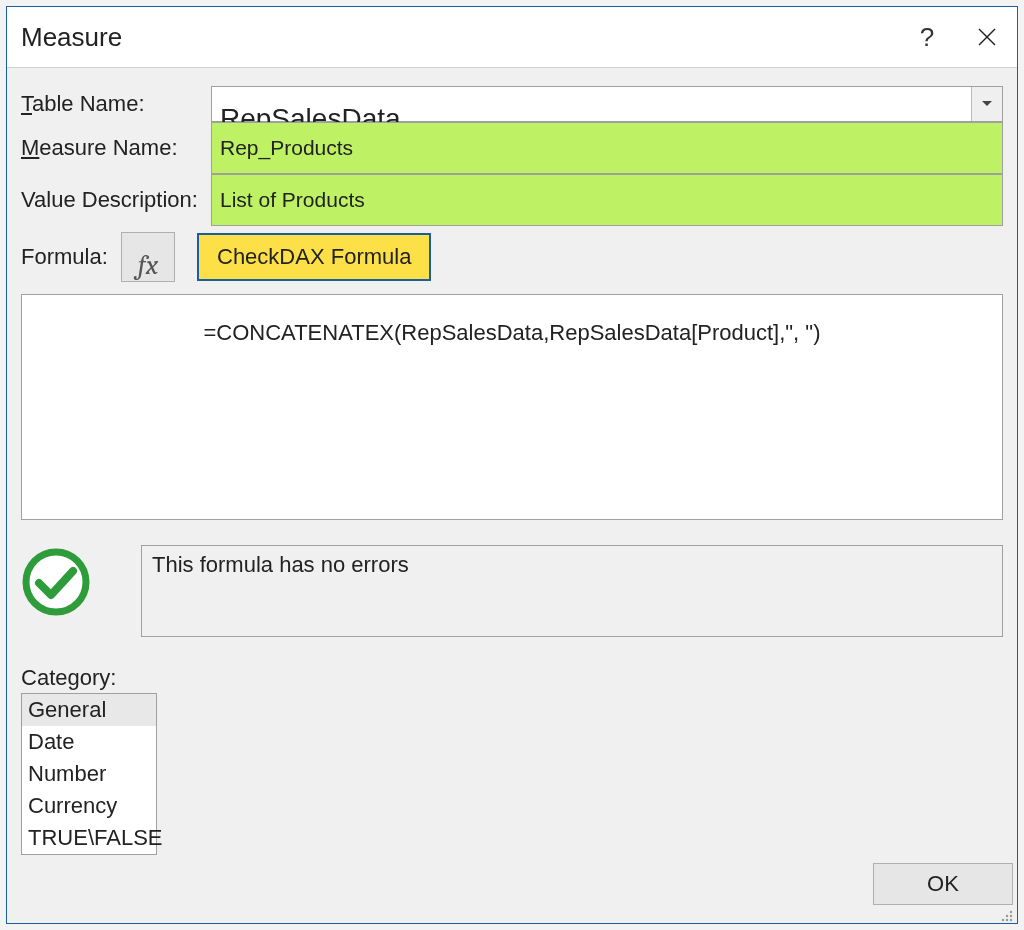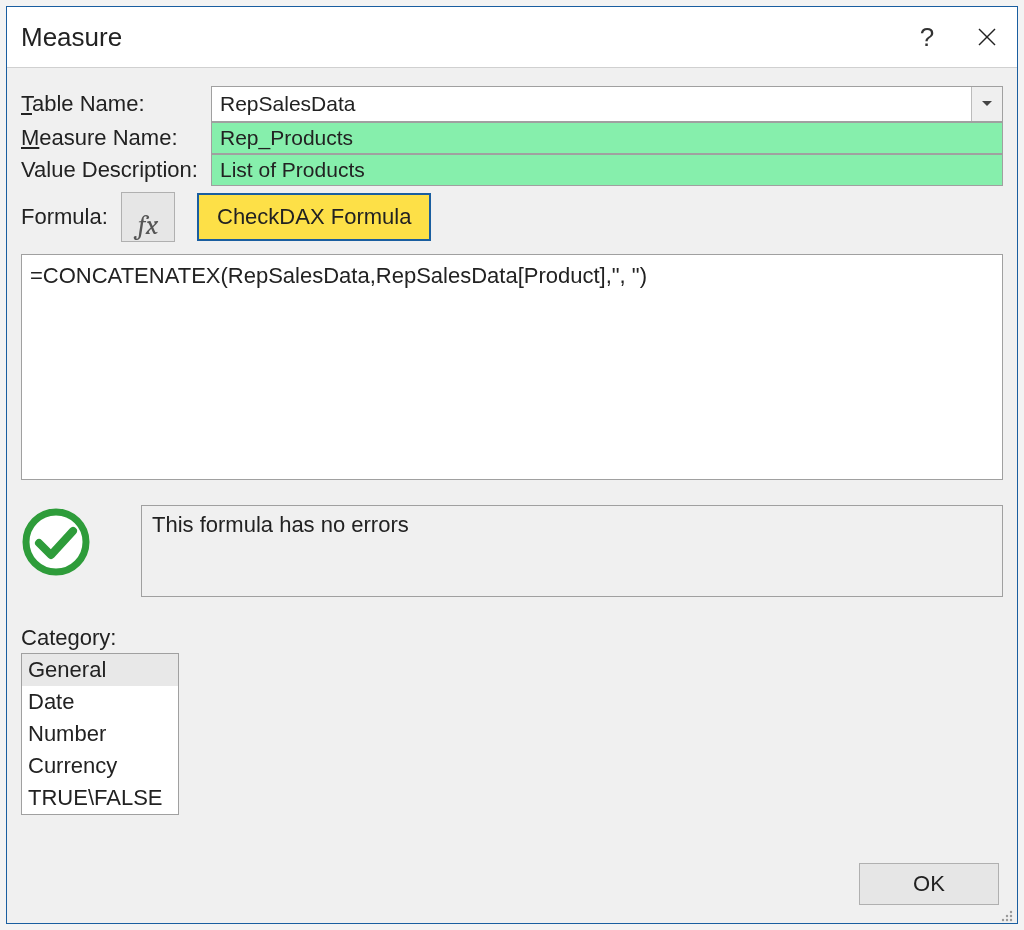--- a/index.html
+++ b/index.html
@@ -75,42 +75,42 @@
   }
   .label-col .ul { text-decoration: underline; }
 
   .field-col {
     flex: 1;
   }
 
   .text-input {
     width: 100%;
     box-sizing: border-box;
-    height: 32px;
-    border: 1px solid #a0a0a0;
-    background: #86efac;
+    height: 52px;
+    border: 1px solid #a0a0a0;
+    background: #bef264;
     font-size: 21px;
     padding: 2px 8px;
     font-family: inherit;
     color: #222;
   }
 
   
   .combo {
     display: flex;
     width: 100%;
     height: 36px;
     border: 1px solid #a0a0a0;
     background: #fff;
     box-sizing: border-box;
   }
   .combo .combo-text {
     flex: 1;
-    padding: 4px 8px;
-    font-size: 21px;
+    padding: 19px 8px;
+    font-size: 28px;
     line-height: 26px;
   }
   .combo .combo-btn {
     width: 30px;
     background: #efefef;
     border-left: 1px solid #bbb;
     display: flex;
     align-items: center;
     justify-content: center;
   }
@@ -159,26 +159,27 @@
     font-family: inherit;
   }
 
   
   .formula-editor {
     width: 100%;
     height: 226px;
     box-sizing: border-box;
     border: 1px solid #a0a0a0;
     background: #fff;
-    padding: 8px 8px;
+    padding: 25px 8px;
     font-size: 22px;
     font-family: inherit;
     resize: none;
     color: #222;
     outline: none;
+    text-align: center;
   }
 
   
   .status-row {
     display: flex;
     margin-top: 20px;
   }
   .status-icon {
     width: 120px;
     padding-top: 2px;
@@ -200,40 +201,40 @@
 
   
   .cat-section {
     margin-top: 28px;
   }
   .cat-label {
     font-size: 22px;
     margin-bottom: 2px;
   }
   .cat-list {
-    width: 158px;
+    width: 136px;
     border: 1px solid #a0a0a0;
     background: #fff;
     box-sizing: border-box;
   }
   .cat-item {
     padding: 1px 6px 1px 6px;
     font-size: 22px;
     line-height: 30px;
     cursor: pointer;
     white-space: nowrap;
   }
   .cat-item.selected {
     background: #e8e8e8;
   }
 
   
   .footer {
     position: absolute;
-    right: 18px;
+    right: 4px;
     bottom: 18px;
     display: flex;
     gap: 18px;
   }
   .dlg-btn {
     width: 140px;
     height: 42px;
     background: #e6e6e6;
     border: 1px solid #b0b0b0;
     font-size: 22px;

